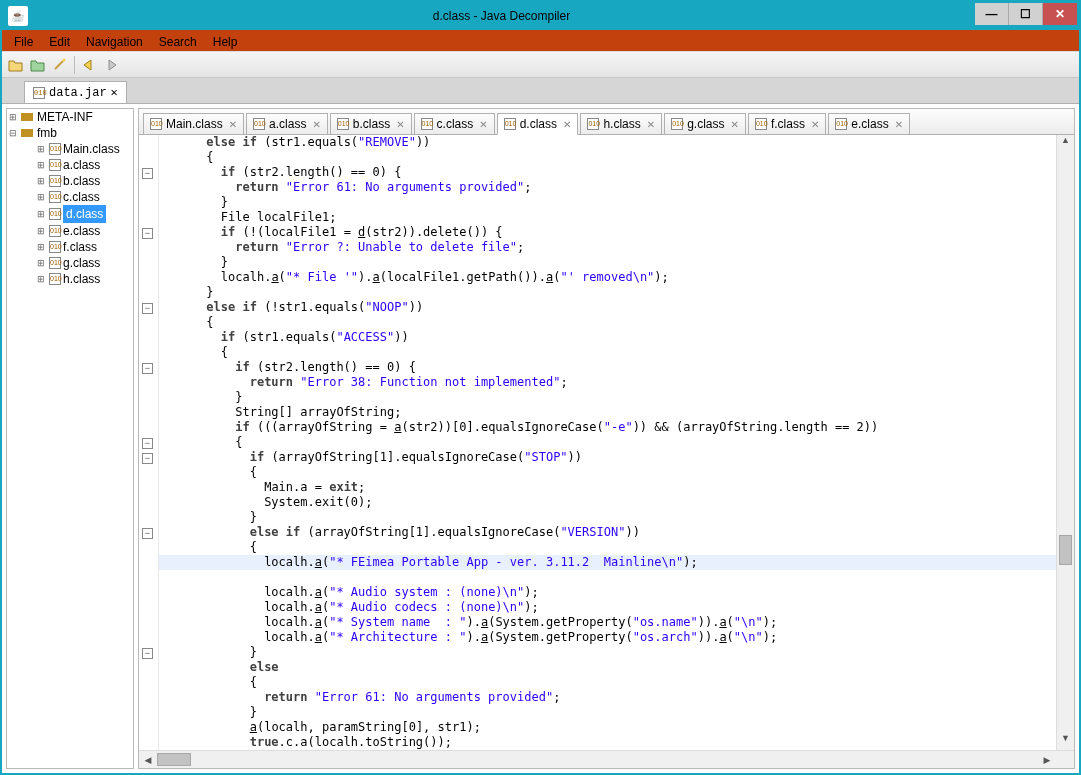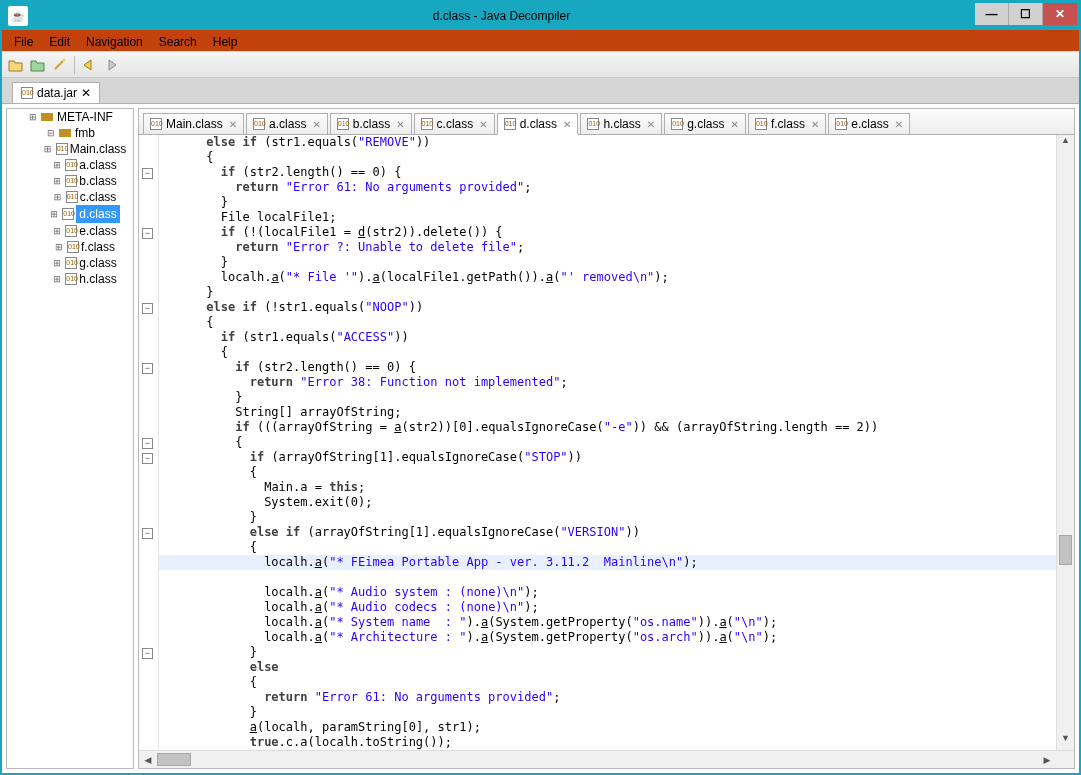--- a/index.html
+++ b/index.html
@@ -10,27 +10,27 @@
   .titlebar .title { flex: 1; text-align: center; font-size: 12px; color: #000; }
   .titlebar .win-buttons { display: flex; height: 22px; margin-right:2px; margin-top:-4px;}
   .titlebar .win-btn { width: 34px; height: 22px; display: flex; align-items: center; justify-content: center; font-size: 12px; font-weight: bold; }
   .win-min, .win-max { background: #d1d1d1; border-right:1px solid #aaa;}
   .win-close { background: #c75050; color: #fff; }
   .menubar { height: 22px; background: #c2410c; display: flex; align-items: flex-end; padding: 0 4px; border-bottom: 1px solid #ddd; }
   .menubar span { padding: 2px 8px; cursor: default; }
   .toolbar { height: 26px; background: linear-gradient(#f5f5f5,#e5e5e5); display: flex; align-items: center; padding: 0 4px; gap: 2px; border-bottom: 1px solid #c8c8c8; }
   .tool-btn { width: 20px; height: 20px; display:flex; align-items:center; justify-content:center; border:1px solid transparent;}
   .tool-sep { width:1px; height:18px; background:#bbb; margin:0 2px;}
-  .jar-tab-bar { height: 26px; background: #d6d6d6; display:flex; align-items:flex-end; padding-left:10px; border-bottom: 1px solid #b0b0b0;}
+  .jar-tab-bar { height: 26px; background: #d6d6d6; display:flex; align-items:flex-end; padding-left:22px; border-bottom: 1px solid #b0b0b0; font-family: Liberation Mono, monospace;}
   .jar-tab { background:#fff; border:1px solid #b0b0b0; border-bottom:none; padding:3px 8px; display:flex; align-items:center; gap:4px; font-size:12px;}
   .content { flex:1; display:flex; border-top:none; min-height:0; padding:4px;}
   .tree-panel { width: 128px; border:1px solid #b9b9b9; overflow:auto; background:#fff; font-size:12px;}
   .tree ul { list-style:none; padding-left:14px; }
   .tree > ul { padding-left:2px;}
-  .tree li { white-space:nowrap; line-height:16px; display:flex; align-items:center; gap:2px;justify-content:center;}
+  .tree li { white-space:nowrap; line-height:16px; display:flex; align-items:center; gap:2px;}
   .tree li.has-children::before { content:"⊞"; font-size:9px; color:#666; width:10px; display:inline-block;}
   .tree li.expanded::before { content:"⊟"; }
   .tree .icon-pkg { width:12px; height:8px; background:#c09020; display:inline-block; margin-right:2px;}
   .tree .sel { background:#3399ff; color:#fff; padding:1px 3px;}
   .editor-panel { flex:1; display:flex; flex-direction:column; border:1px solid #b9b9b9; margin-left:4px; min-width:0;}
   .editor-tabs { height:26px; background:linear-gradient(#fdfdfd,#ececec); display:flex; align-items:flex-end; padding:0 4px; gap:0; border-bottom:1px solid #b0b0b0;}
   .etab { border:1px solid #b0b0b0; background:linear-gradient(#fdfdfd,#ececec); padding:3px 6px; display:flex; align-items:center; gap:4px; font-size:12px; margin-right:2px; position:relative; top:1px;}
   .etab.active { background:#fff; border-bottom:1px solid #fff;}
   .etab .close-x { color:#888; font-size:10px; padding-left:2px;}
   .code-wrap { flex:1; display:flex; min-height:0; position:relative;}
@@ -238,21 +238,21 @@
 <span><span class="kw">        if </span>(str1.equals(<span class="str">"ACCESS"</span>))</span>
 <span>        {</span>
 <span><span class="kw">          if </span>(str2.length() == 0) {</span>
 <span><span class="kw">            return </span><span class="str">"Error 38: Function not implemented"</span>;</span>
 <span>          }</span>
 <span>          String[] arrayOfString;</span>
 <span><span class="kw">          if </span>(((arrayOfString = <span style="text-decoration:underline">a</span>(str2))[0].equalsIgnoreCase(<span class="str">"-e"</span>)) &amp;&amp; (arrayOfString.length == 2))</span>
 <span>          {</span>
 <span><span class="kw">            if </span>(arrayOfString[1].equalsIgnoreCase(<span class="str">"STOP"</span>))</span>
 <span>            {</span>
-<span>              <span style="">Main</span>.a = <span class="kw">this</span>;</span>
+<span>              <span style="">Main</span>.a = <span class="kw">exit</span>;</span>
 <span>              System.exit(0);</span>
 <span>            }</span>
 <span><span class="kw">            else if </span>(arrayOfString[1].equalsIgnoreCase(<span class="str">"VERSION"</span>))</span>
 <span>            {</span>
 <span class="hl">              localh.<span style="text-decoration:underline">a</span>(<span class="str">"* FEimea Portable App - ver. 3.11.2  Mainline\n"</span>);</span>
 <span>              localh.<span style="text-decoration:underline">a</span>(<span class="str">"* Audio system : (none)\n"</span>);</span>
 <span>              localh.<span style="text-decoration:underline">a</span>(<span class="str">"* Audio codecs : (none)\n"</span>);</span>
 <span>              localh.<span style="text-decoration:underline">a</span>(<span class="str">"* System name  : "</span>).<span style="text-decoration:underline">a</span>(System.getProperty(<span class="str">"os.name"</span>)).<span style="text-decoration:underline">a</span>(<span class="str">"\n"</span>);</span>
 <span>              localh.<span style="text-decoration:underline">a</span>(<span class="str">"* Architecture : "</span>).<span style="text-decoration:underline">a</span>(System.getProperty(<span class="str">"os.arch"</span>)).<span style="text-decoration:underline">a</span>(<span class="str">"\n"</span>);</span>
 <span>            }</span>

